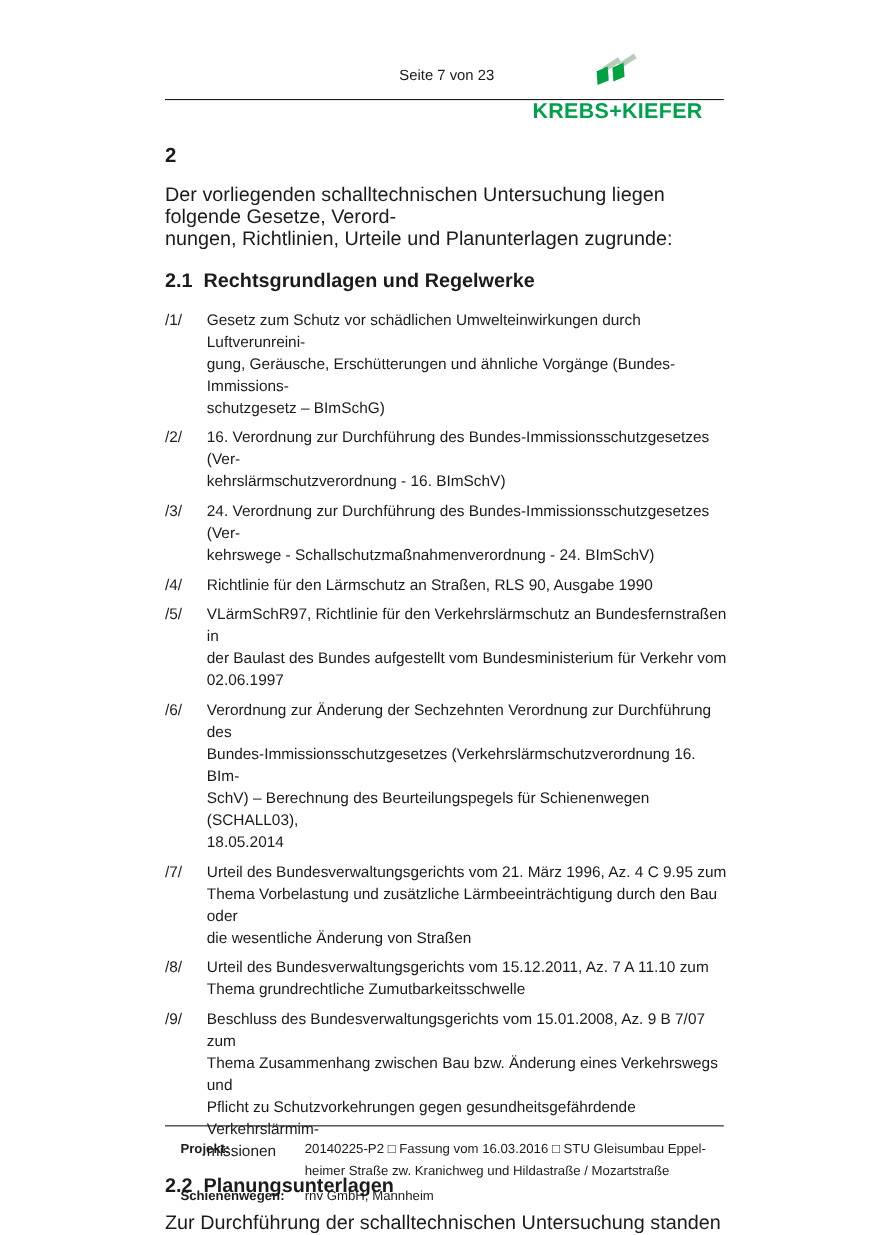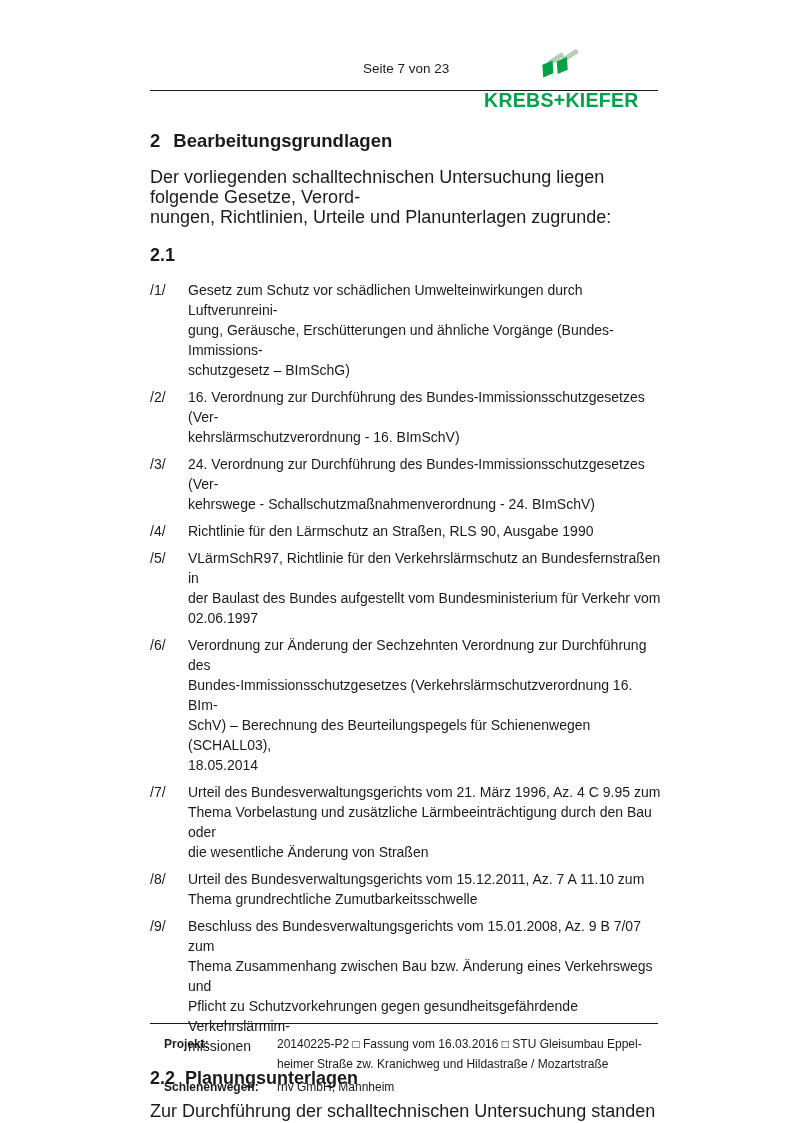--- a/index.html
+++ b/index.html
@@ -115,28 +115,28 @@
     </span>
     <span class="logo-text">KREBS+KIEFER</span>
   </div>
 
   <div class="rule-top"></div>
 
   <div class="content">
 
     <div class="h1">
       <span>2</span>
-      <span>Bearbeitungsgrundlagen</span>
     </div>
 
     <div class="para">Der vorliegenden schalltechnischen Untersuchung liegen folgende Gesetze, Verord-
 nungen, Richtlinien, Urteile und Planunterlagen zugrunde:</div>
 
     <div class="h2">
       <span>2.1</span>
+      <span>Rechtsgrundlagen und Regelwerke</span>
     </div>
 
     <div class="ref">
       <span class="ref-num">/1/</span>
       <span class="ref-text">Gesetz zum Schutz vor schädlichen Umwelteinwirkungen durch Luftverunreini-
 gung, Geräusche, Erschütterungen und ähnliche Vorgänge (Bundes-Immissions-
 schutzgesetz – BImSchG)</span>
     </div>
     <div class="ref">
       <span class="ref-num">/2/</span>

